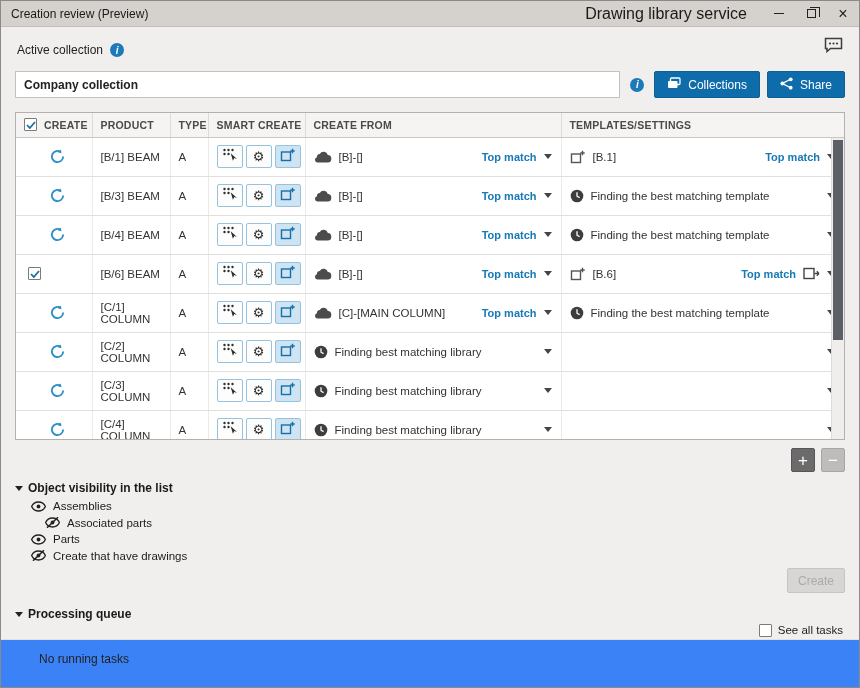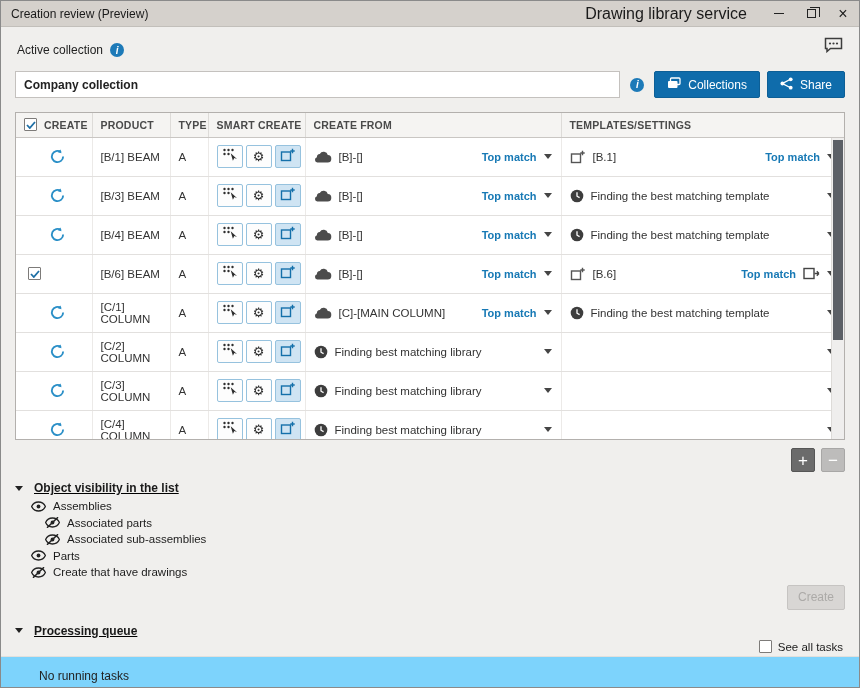--- a/index.html
+++ b/index.html
@@ -58,39 +58,39 @@
   .scrollbar { position:absolute; top:25px; right:0; bottom:0; width:13px; background:#efeeed; border-left:1px solid #dddbd8; }
   .scrollbar .thumb { position:absolute; top:2px; left:1px; right:1px; height:200px; background:#5c6066; cursor:pointer; }
 
   
   .pm-row { display:flex; justify-content:flex-end; gap:6px; margin:8px 14px 0 14px; }
   .sq-btn { width:24px; height:24px; display:flex; align-items:center; justify-content:center; color:#fff; font-size:17px; line-height:1; border-radius:2px; cursor:pointer; border:1px solid; font-family:"Liberation Sans",sans-serif; }
   .sq-btn.dark { background:#6b6b6b; border-color:#565656; }
   .sq-btn.light { background:#bdbcbb; border-color:#a8a7a6; }
 
   
-  .section-header { display:flex; align-items:center; gap:11px; margin:9px 14px 0 14px; cursor:pointer;text-decoration:underline; }
+  .section-header { display:flex; align-items:center; gap:5px; margin:9px 14px 0 14px; cursor:pointer; }
   .tri { width:0; height:0; border-left:4px solid transparent; border-right:4px solid transparent; border-top:5px solid #222; display:inline-block; }
   .section-title { font-size:12px; font-weight:bold; color:#1a1a1a; }
 
   .vis-list { margin-top:3px; }
   .vis-item { display:flex; align-items:center; gap:7px; height:16.5px; font-size:11.5px; color:#1c1c1c; }
   .vis-item.indent-0 { margin-left:30px; }
   .vis-item.indent-1 { margin-left:44px; }
   .eye-wrap { display:inline-flex; cursor:pointer; width:15px; justify-content:center; }
 
   .create-row { display:flex; justify-content:flex-end; margin:4px 14px 0 14px; }
   .create-btn { width:58px; height:25px; background:#d8d6d4; color:#acaaa8; border:1px solid #c6c4c2; border-radius:2px; font-family:"Liberation Sans",sans-serif; font-size:12px; }
 
   .proc-header { margin-top:14px; }
   .see-all-row { display:flex; justify-content:flex-end; align-items:center; gap:6px; margin:2px 16px 0 14px; height:14px; }
   .see-all-label { font-size:11.5px; color:#1c1c1c; }
   .checkbox.small { width:13px; height:13px; }
 
-  .queue-panel { margin-top:2px; flex:1; background:#7dd3fc; border-top:1px solid #e2e0dc; padding:12px 0 0 38px; font-size:12px; color:#222; }
+  .queue-panel { margin-top:2px; flex:1; background:#3b82f6; border-top:1px solid #e2e0dc; padding:12px 0 0 38px; font-size:12px; color:#222; }
 </style>
 </head>
 <body>
 
 <div class="window">
 
   <div class="titlebar">
     <span>Creation review (Preview)</span>
     <div class="titlebar-right">
       <span class="service-name">Drawing library service</span>
@@ -786,31 +786,20 @@
 
     <span class="eye-wrap">
       <svg width="15" height="11" viewBox="0 0 15 11">
         <path d="M7.5 1C4.4 1 1.8 2.8 0.6 5.5 1.8 8.2 4.4 10 7.5 10s5.7-1.8 6.9-4.5C13.2 2.8 10.6 1 7.5 1z" fill="none" stroke="#222" stroke-width="1.3"></path>
         <circle cx="7.5" cy="5.5" r="1.9" fill="#222"></circle>
         <line x1="2" y1="10.8" x2="13" y2="0.2" stroke="#222" stroke-width="1.5"></line>
       </svg>
     </span>
     <span>Associated parts</span>
   </div>
-        <div class="vis-item indent-1">
-
-    <span class="eye-wrap">
-      <svg width="15" height="11" viewBox="0 0 15 11">
-        <path d="M7.5 1C4.4 1 1.8 2.8 0.6 5.5 1.8 8.2 4.4 10 7.5 10s5.7-1.8 6.9-4.5C13.2 2.8 10.6 1 7.5 1z" fill="none" stroke="#222" stroke-width="1.3"></path>
-        <circle cx="7.5" cy="5.5" r="1.9" fill="#222"></circle>
-        <line x1="2" y1="10.8" x2="13" y2="0.2" stroke="#222" stroke-width="1.5"></line>
-      </svg>
-    </span>
-    <span>Associated sub-assemblies</span>
-  </div>
         <div class="vis-item indent-0">
     <span class="eye-wrap">
       <svg width="15" height="11" viewBox="0 0 15 11">
         <path d="M7.5 1C4.4 1 1.8 2.8 0.6 5.5 1.8 8.2 4.4 10 7.5 10s5.7-1.8 6.9-4.5C13.2 2.8 10.6 1 7.5 1z" fill="none" stroke="#222" stroke-width="1.3"></path>
         <circle cx="7.5" cy="5.5" r="1.9" fill="#222"></circle>
       </svg>
     </span>
 
     <span>Parts</span>
   </div>

